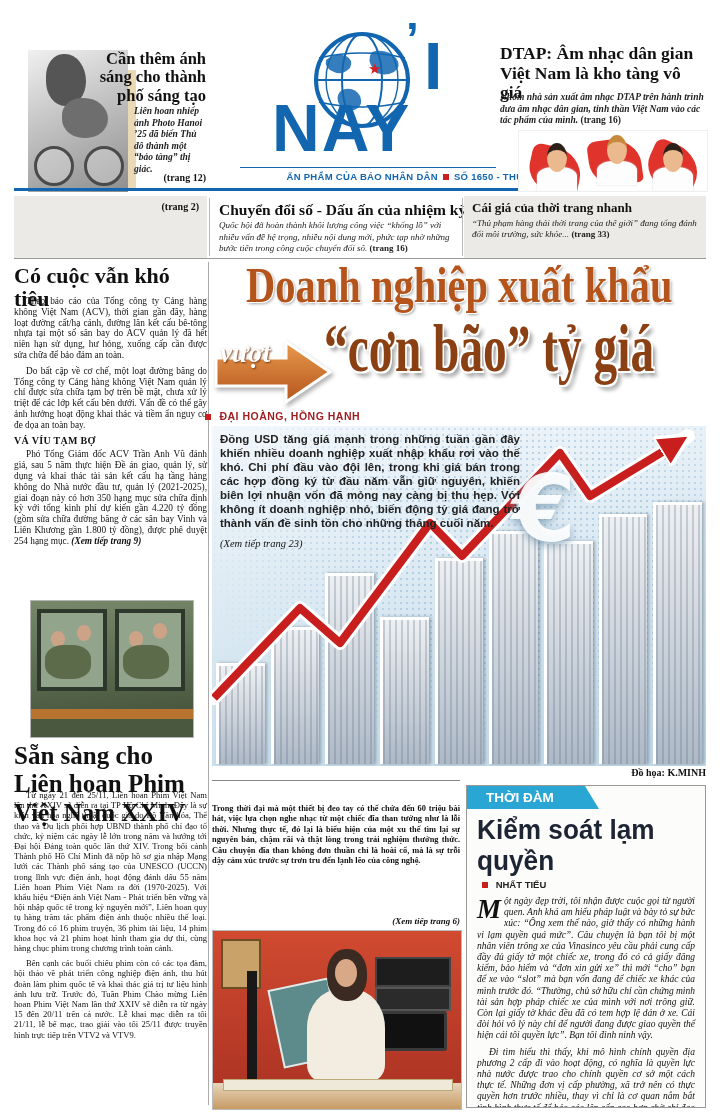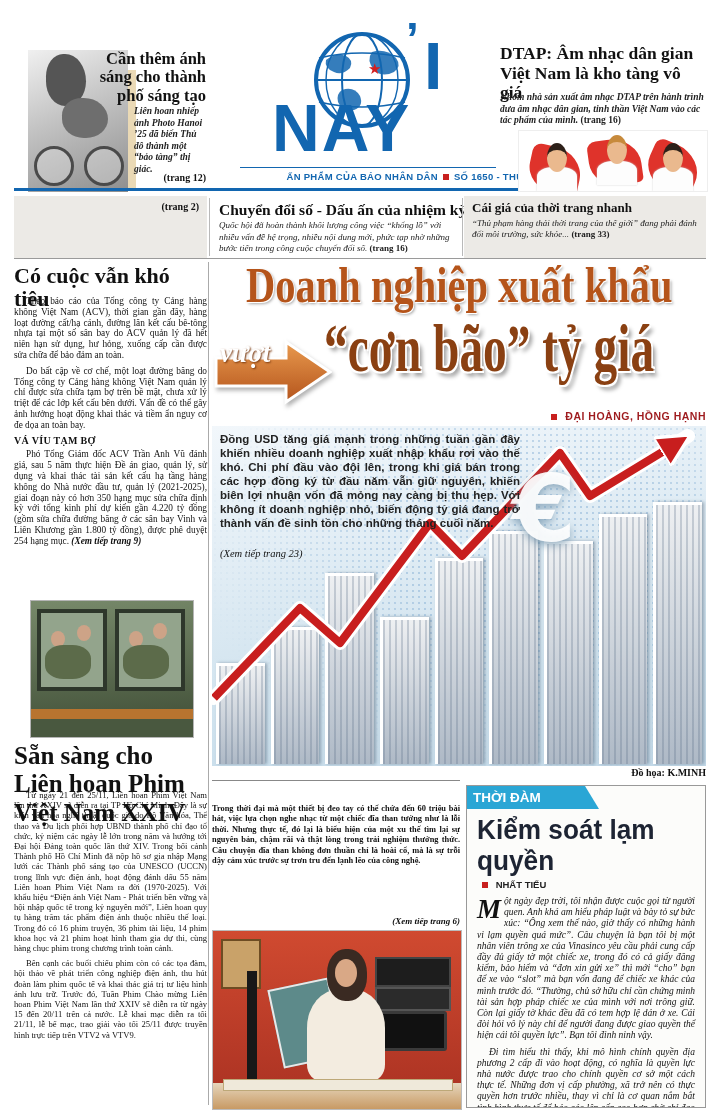--- a/index.html
+++ b/index.html
@@ -73,52 +73,52 @@
   .f-hl1 i{display:inline-block;font-style:normal;font-weight:bold;font-size:46px;color:#b5541a;
            transform:scale(.88,1.1);white-space:nowrap;
            text-shadow:1px 1px 0 #fff,2px 2px 3px rgba(0,0,0,.35);}
   .f-hl2{left:212px;top:314px;width:494px;height:96px;}
   .f-arrow{position:absolute;left:2px;top:22px;filter:drop-shadow(2px 3px 2px rgba(0,0,0,.3));}
   .f-arrow-word{position:absolute;left:8px;top:24px;font-size:27px;font-style:italic;font-weight:bold;color:#fff;
                 text-shadow:1px 1px 2px #7a3a10;}
   .f-hl2-text{position:absolute;left:112px;top:-4px;font-weight:bold;font-size:64px;color:#8a4012;
               transform:scale(.74,1.05);transform-origin:left top;white-space:nowrap;
               text-shadow:-2px -2px 0 #fff,2px -2px 0 #fff,-2px 2px 0 #fff,2px 2px 0 #fff,5px 5px 5px rgba(0,0,0,.4);}
-  .f-byline{left:212px;top:410px;width:494px;text-align:right;font-family:"Liberation Sans","DejaVu Sans",sans-serif;
+  .f-byline{left:200px;top:410px;width:494px;text-align:left;font-family:"Liberation Sans","DejaVu Sans",sans-serif;
             font-size:10.5px;font-weight:bold;color:#9e1b1e;letter-spacing:.5px;}
   .graphic{left:212px;top:426px;width:494px;height:340px;background:linear-gradient(170deg,#f2f7fb,#cfe2ee 70%,#c3d9e8);overflow:hidden;}
   .graphic .dots{position:absolute;inset:0;
      background-image:radial-gradient(rgba(110,160,205,.38) 1px,transparent 1.5px);background-size:6px 6px;
      -webkit-mask-image:radial-gradient(ellipse at 65% 35%,#000 30%,transparent 75%);
      mask-image:radial-gradient(ellipse at 65% 35%,#000 30%,transparent 75%);}
   .bars{position:absolute;left:4px;right:4px;bottom:2px;display:flex;align-items:flex-end;gap:6px;}
   .bar{flex:1;background:
         repeating-linear-gradient(90deg,rgba(90,110,135,.28) 0 2px,rgba(255,255,255,0) 2px 6px),
         linear-gradient(#eef0f2,#aeb9c6);
        border-left:3px solid #fff;border-top:3px solid #fff;box-shadow:2px 0 3px rgba(70,90,110,.45);}
   .redline{position:absolute;left:0;top:0;}
   .euro{position:absolute;left:300px;top:30px;font-family:"DejaVu Sans",sans-serif;font-weight:bold;font-size:92px;
         color:rgba(255,255,255,.92);text-shadow:0 3px 8px rgba(110,145,170,.8);}
   .lede-wrap{position:absolute;left:8px;top:6px;width:300px;}
   .lede{font-family:"Liberation Sans","DejaVu Sans",sans-serif;font-weight:bold;font-size:11.5px;line-height:14px;color:#222;}
-  .lede-cont{font-style:italic;font-size:10.5px;margin-top:18px;}
+  .lede-cont{font-style:italic;font-size:10.5px;margin-top:8px;}
   .credit{left:212px;top:767px;width:494px;text-align:right;font-size:10px;font-weight:bold;}
   .rule-mid{left:212px;top:780px;width:248px;height:1px;background:#888;}
 
   
   .vinyl-hl{left:212px;top:788px;width:248px;font-size:20.5px;font-weight:bold;line-height:1.1;}
   .vinyl-lede{left:212px;top:804px;width:248px;font-weight:bold;font-size:8.4px;line-height:10.4px;}
   .vinyl-cont{left:212px;top:916px;width:248px;text-align:right;font-size:9px;}
   .vinyl-photo{left:212px;top:930px;width:248px;height:178px;background:linear-gradient(#d04a30,#a93122);border:1px solid #bbb;overflow:hidden;}
   .vp{position:absolute;}
 
   
   .td-box{left:466px;top:785px;width:240px;height:323px;border:1px solid #999;background:#fcfcfa;box-sizing:border-box;overflow:hidden;}
   .td-kicker{width:132px;height:23px;background:#2aa6d5;color:#fff;font-family:"Liberation Sans","DejaVu Sans",sans-serif;
-             font-weight:bold;font-size:13.5px;line-height:23px;padding-left:6px;box-sizing:border-box;
+             font-weight:bold;font-size:13.5px;line-height:23px;padding-left:19px;box-sizing:border-box;
              clip-path:polygon(0 0,calc(100% - 14px) 0,100% 100%,0 100%);}
   .td-hl{font-family:"Liberation Sans","DejaVu Sans",sans-serif;font-weight:bold;font-size:27px;color:#1d2433;
          margin:6px 10px 2px 10px;transform:scaleX(.97);transform-origin:left;}
   .td-byline{margin:2px 10px 6px 10px;font-family:"Liberation Sans","DejaVu Sans",sans-serif;font-size:9.5px;font-weight:bold;color:#222;}
   .td-body{margin:0 10px;font-style:italic;font-size:9.5px;line-height:11.2px;}
   .dropcap{float:left;font-size:27px;line-height:22px;font-weight:bold;padding:2px 3px 0 0;}
 </style>
 </head>
 <body>
 
@@ -181,21 +181,21 @@
   <div class="ab strip strip-center">
     <div class="strip-hl" style="font-size:15.5px;white-space:nowrap;">Chuyển đổi số - Dấu ấn của nhiệm kỳ Quốc hội khóa XV</div>
     <div class="strip-sum">
       <span>Quốc hội đã hoàn thành khối lượng công việc “khổng lồ” với nhiều vấn đề hệ trọng, nhiều nội dung mới, phức tạp nhờ những bước tiến trong công cuộc chuyển đổi số. </span>
       <span class="pageref">(trang 16)</span>
     </div>
   </div>
   <div class="ab strip strip-right">
     <div class="strip-hl" style="font-size:13px;white-space:nowrap;">Cái giá của thời trang nhanh</div>
     <div class="strip-sum">
-      <span>“Thủ phạm hàng thải thời trang của thế giới” đang phải đánh đổi môi trường, sức khỏe... </span>
+      <span>“Thủ phạm hàng thải thời trang của thế giới” đang tổng đánh đổi môi trường, sức khỏe... </span>
       <span class="pageref">(trang 33)</span>
     </div>
   </div>
   <div class="ab vrule" style="left:209px;top:198px;height:58px;"></div>
   <div class="ab vrule" style="left:462px;top:198px;height:58px;"></div>
   <div class="ab rule-gray"></div>
 
   <div class="ab money-hl">Có cuộc vẫn khó tiêu</div>
   <div class="ab money-body body-txt just">
     <p class="indent">Theo báo cáo của Tổng công ty Cảng hàng không Việt Nam (ACV), thời gian gần đây, hàng loạt đường cất/hạ cánh, đường lăn kết cấu bê-tông nhựa tại một số sân bay do ACV quản lý đã hết niên hạn sử dụng, hư hỏng, xuống cấp cần được sửa chữa để bảo đảm an toàn.</p>

